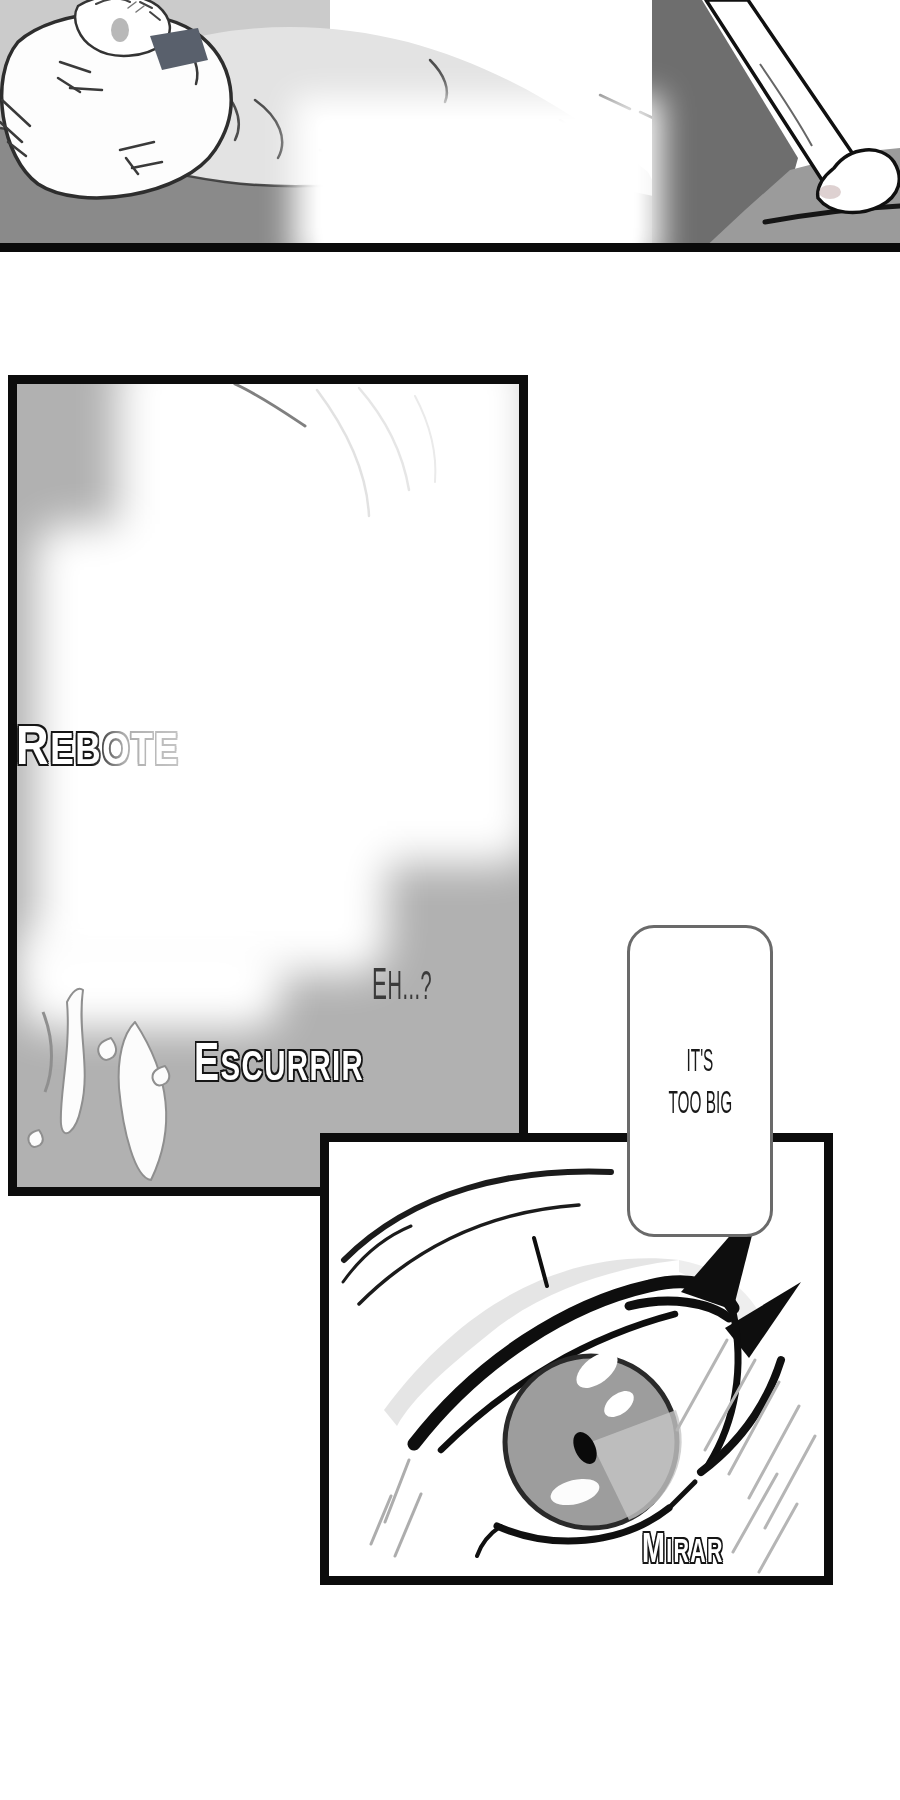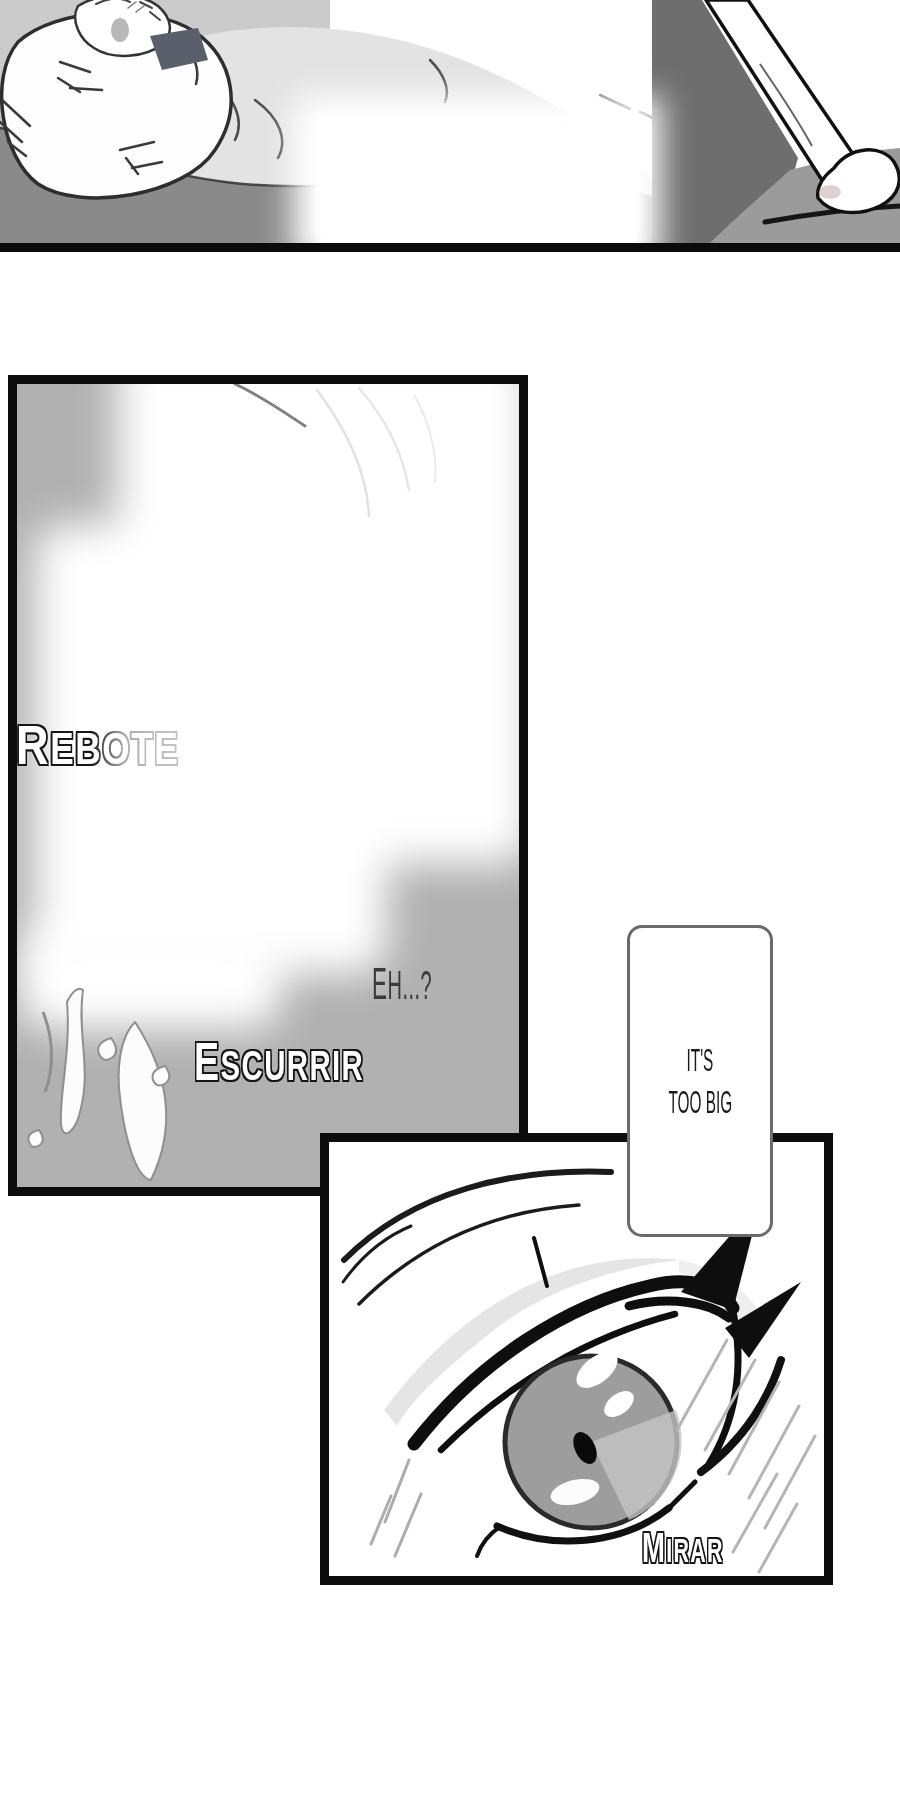--- a/index.html
+++ b/index.html
@@ -54,21 +54,21 @@
   #sfx-escurrir { left:194px; top:1030px; font-size:42px; transform:scaleX(.7); }
   #sfx-mirar    { left:642px; top:1524px; font-size:33px; transform:scaleX(.65); z-index:4; }
   #sfx-eh {
     left:372px; top:958px; font-size:40px; font-weight:400; color:#3a3a3a;
     text-shadow:none; letter-spacing:1px; transform:scaleX(.5);
   }
   #sfx-eh::first-letter { font-size:1.12em; }
 
   
   .bubble {
-    position:absolute; background:#ffffff; border:3px solid #6a6a6a; border-radius:15px;
+    position:absolute; background:#ffffff; border:3px solid #6a6a6a; border-radius:27px;
     display:flex; flex-direction:column; justify-content:center; align-items:center;
     z-index:6;
   }
   #bubble-1 { left:627px; top:925px;  width:140px; height:306px; }
   #bubble-2 { left:220px; top:1406px; width:175px; height:372px; }
   .bubble .line {
     font-size:32px; line-height:42px; color:#191919; text-transform:uppercase;
     transform:scaleX(.48); white-space:nowrap;
   }
 </style>

